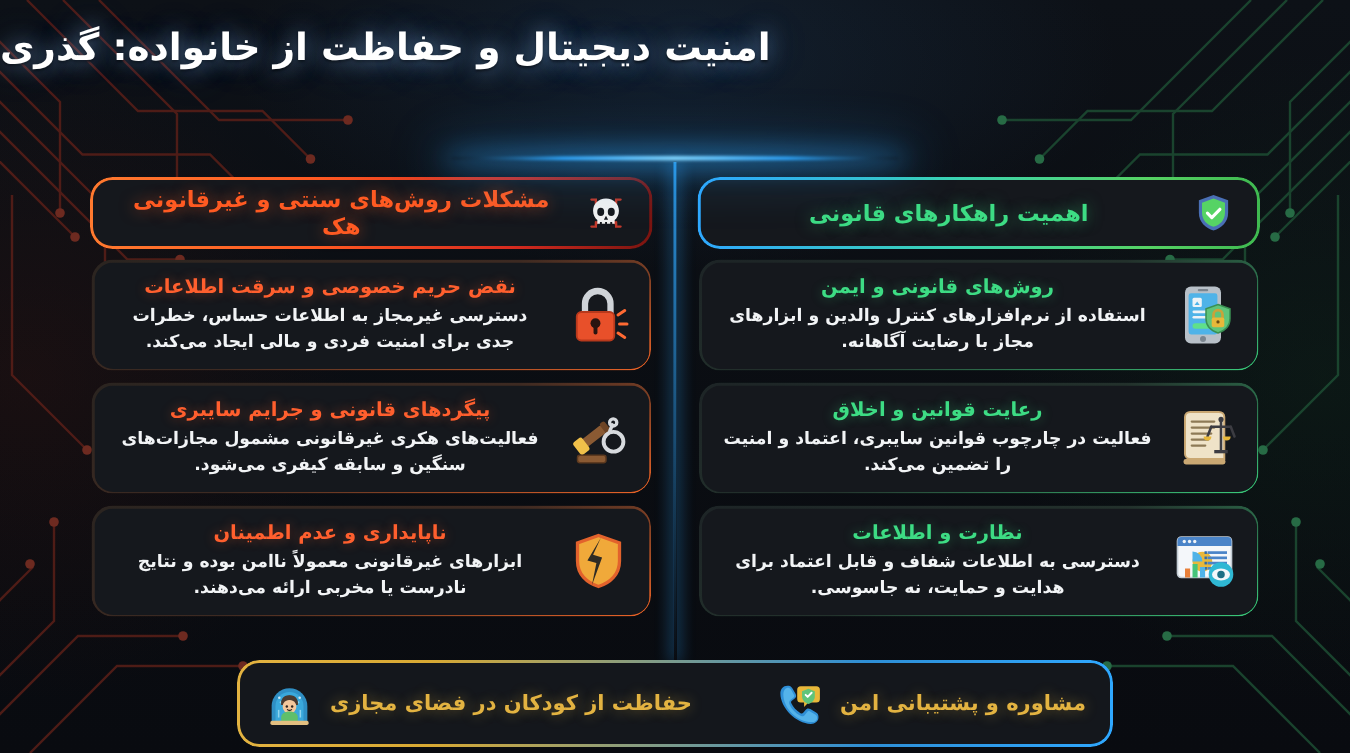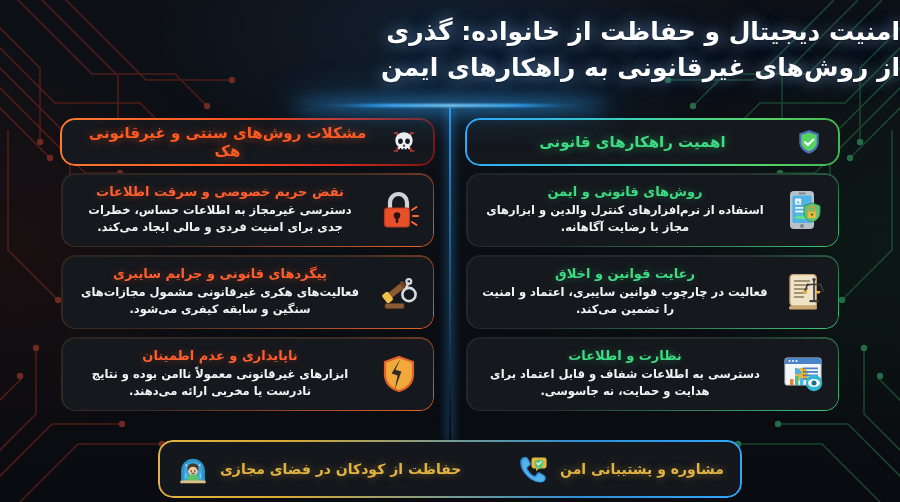--- a/index.html
+++ b/index.html
@@ -23,21 +23,21 @@
   }
 
   
   .circuit { position:absolute; top:0; pointer-events:none; }
   .circuit.left  { left:0;  width:250px; height:502px; }
   .circuit.right { right:0; width:250px; height:502px; }
 
   
   .title-wrap {
     position:absolute; top:14px; left:0; right:0;
-    text-align:right; z-index:6;
+    text-align:left; z-index:6;
   }
   .title-line {
     color:#ffffff;
     font-size:25px;
     font-weight:bold;
     line-height:1.42;
     letter-spacing:.1px;
     text-shadow:0 0 14px rgba(150,200,255,.55), 0 0 30px rgba(90,150,230,.32), 0 1px 2px #000;
   }
 
@@ -265,21 +265,20 @@
       <circle cx="192" cy="300" r="3.2"></circle>
         <circle cx="214" cy="348" r="3.2"></circle>
       <circle cx="128" cy="424" r="3.2"></circle>
         <circle cx="88" cy="444" r="3.2"></circle>
       <circle cx="230" cy="376" r="3.2"></circle>
     </g>
   </svg>
 
   <div class="title-wrap">
     <div class="title-line">امنیت دیجیتال و حفاظت از خانواده: گذری</div>
-    <div class="title-line">از روش‌های غیرقانونی به راهکارهای ایمن</div>
   </div>
   <div class="title-glow"></div>
 
   <div class="v-divider"></div>
 
   <div class="columns">
 
     <div class="column">
 
       <div class="pill danger">

